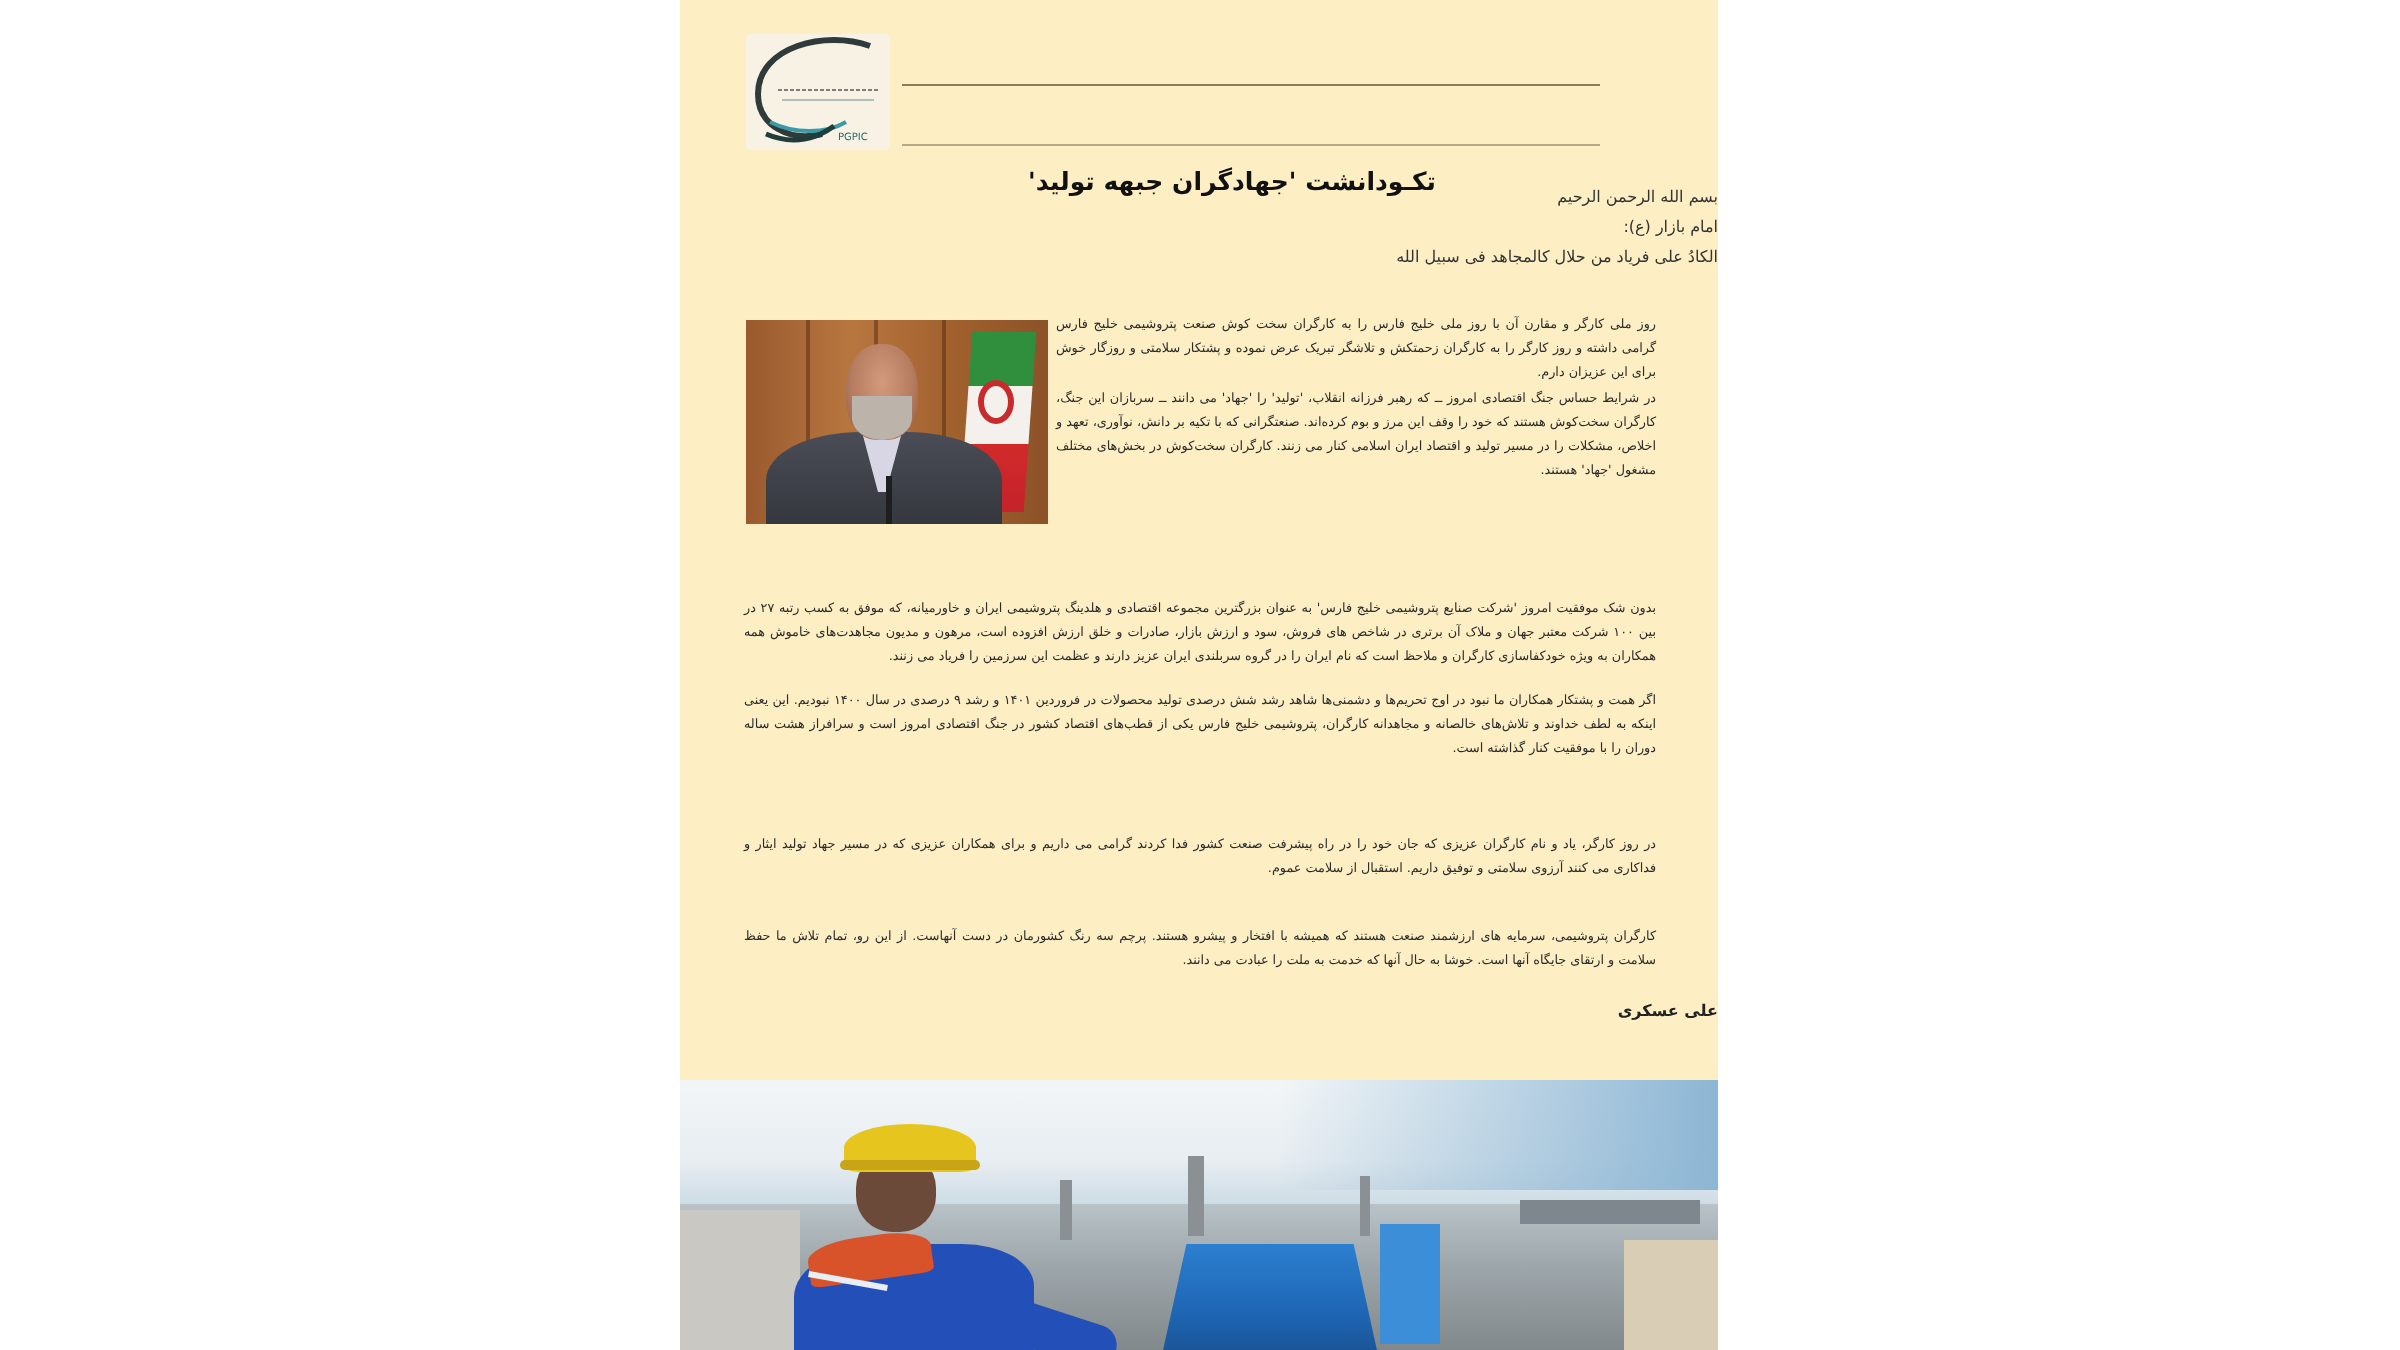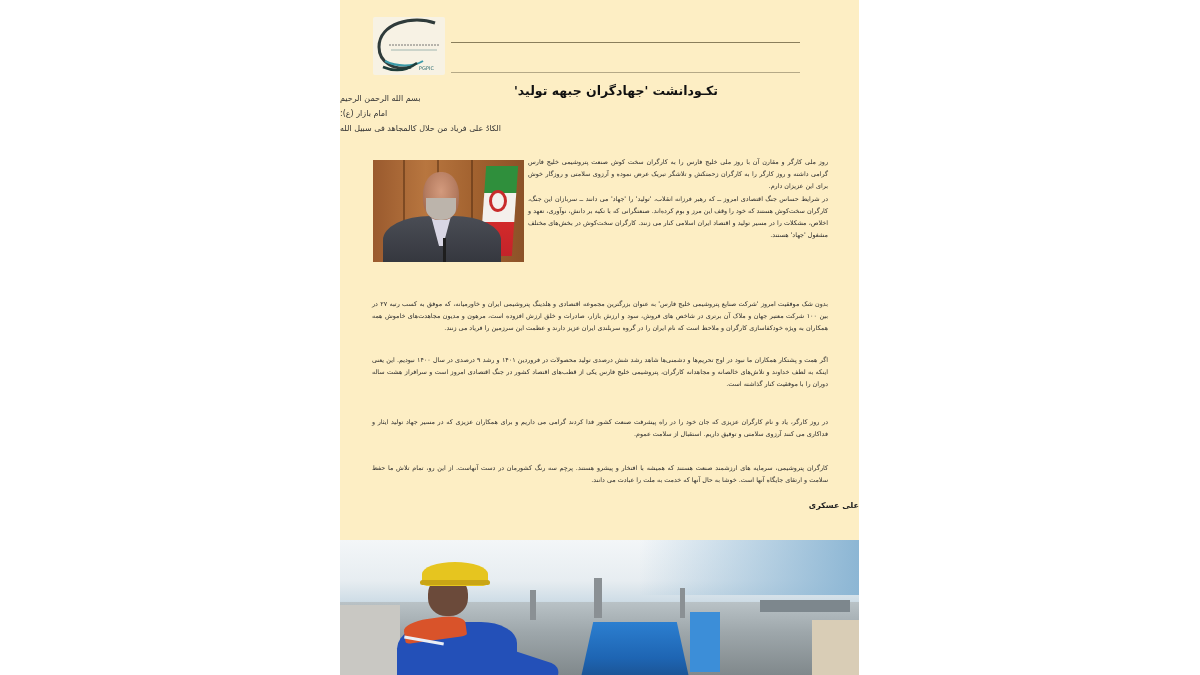--- a/index.html
+++ b/index.html
@@ -28,21 +28,21 @@
       border-bottom: 1px solid #b5a987;
     }
     .title-text {
       position: absolute; right: 82px; top: 4px;
       font-family: "DejaVu Sans", sans-serif;
       font-weight: bold; font-size: 12.5px; color: #111;
       direction: rtl; white-space: nowrap; margin-top: 36px;
     }
     .intro {
       position: absolute; left: 0; width: 519px; top: 91px;
-      text-align: left; direction: rtl;
+      text-align: right; direction: rtl;
       font-size: 8px; line-height: 15px; color: #333;
     }
     .intro div { white-space: nowrap; }
     .photo {
       position: absolute; left: 33px; top: 160px; width: 151px; height: 102px;
       overflow: hidden;
       background: linear-gradient(90deg, #9a5a2e 0%, #b8763f 35%, #a0602e 70%, #8c5228 100%);
     }
     .photo .panel { position: absolute; top: 0; bottom: 0; width: 2px; background: rgba(70,35,12,0.45); }
     .photo .flag {
@@ -185,26 +185,26 @@
     <div class="flag"></div>
     <div class="emblem"></div>
     <div class="body-suit"></div>
     <div class="shirt"></div>
     <div class="head"></div>
     <div class="beard"></div>
     <div class="mic"></div>
   </div>
 
   <div class="body-text p-right" style="height:124px;">
-    <div>روز ملی کارگر و مقارن آن با روز ملی خلیج فارس را به کارگران سخت کوش صنعت پتروشیمی خلیج فارس گرامی داشته و روز کارگر را به کارگران زحمتکش و تلاشگر تبریک عرض نموده و آرزوی سلامتی و روزگار خوش برای این عزیزان دارم.</div>
+    <div>روز ملی کارگر و مقارن آن با روز ملی خلیج فارس را به کارگران سخت کوش صنعت پتروشیمی خلیج فارس گرامی داشته و روز کارگر را به کارگران زحمتکش و تلاشگر تبریک عرض نموده و پشتکار سلامتی و روزگار خوش برای این عزیزان دارم.</div>
     <div>در شرایط حساس جنگ اقتصادی امروز ــ که رهبر فرزانه انقلاب، 'تولید' را 'جهاد' می دانند ــ سربازان این جنگ، کارگران سخت‌کوش هستند که خود را وقف این مرز و بوم کرده‌اند. صنعتگرانی که با تکیه بر دانش، نوآوری، تعهد و اخلاص، مشکلات را در مسیر تولید و اقتصاد ایران اسلامی کنار می زنند. کارگران سخت‌کوش در بخش‌های مختلف مشغول 'جهاد' هستند.</div>
   </div>
 
   <div class="body-text p-full" style="top:282px;">بدون شک موفقیت امروز 'شرکت صنایع پتروشیمی خلیج فارس' به عنوان بزرگترین مجموعه اقتصادی و هلدینگ پتروشیمی ایران و خاورمیانه، که موفق به کسب رتبه ۲۷ در بین ۱۰۰ شرکت معتبر جهان و ملاک آن برتری در شاخص های فروش، سود و ارزش بازار، صادرات و خلق ارزش افزوده است، مرهون و مدیون مجاهدت‌های خاموش همه همکاران به ویژه خودکفاسازی کارگران و ملاحظ است که نام ایران را در گروه سربلندی ایران عزیز دارند و عظمت این سرزمین را فریاد می زنند.</div>
-  <div class="body-text p-full" style="top:338px;">اگر همت و پشتکار همکاران ما نبود در اوج تحریم‌ها و دشمنی‌ها شاهد رشد شش درصدی تولید محصولات در فروردین ۱۴۰۱ و رشد ۹ درصدی در سال ۱۴۰۰ نبودیم. این یعنی اینکه به لطف خداوند و تلاش‌های خالصانه و مجاهدانه کارگران، پتروشیمی خلیج فارس یکی از قطب‌های اقتصاد کشور در جنگ اقتصادی امروز است و سرافراز هشت ساله دوران را با موفقیت کنار گذاشته است.</div>
+  <div class="body-text p-full" style="top:328px;">اگر همت و پشتکار همکاران ما نبود در اوج تحریم‌ها و دشمنی‌ها شاهد رشد شش درصدی تولید محصولات در فروردین ۱۴۰۱ و رشد ۹ درصدی در سال ۱۴۰۰ نبودیم. این یعنی اینکه به لطف خداوند و تلاش‌های خالصانه و مجاهدانه کارگران، پتروشیمی خلیج فارس یکی از قطب‌های اقتصاد کشور در جنگ اقتصادی امروز است و سرافراز هشت ساله دوران را با موفقیت کنار گذاشته است.</div>
   <div class="body-text p-full" style="top:446px;">کارگران پتروشیمی، سرمایه های ارزشمند صنعت هستند که همیشه با افتخار و پیشرو هستند. پرچم سه رنگ کشورمان در دست آنهاست. از این رو، تمام تلاش ما حفظ سلامت و ارتقای جایگاه آنها است. خوشا به حال آنها که خدمت به ملت را عبادت می دانند.</div>
   <div class="body-text p-full" style="top:400px;">در روز کارگر، یاد و نام کارگران عزیزی که جان خود را در راه پیشرفت صنعت کشور فدا کردند گرامی می داریم و برای همکاران عزیزی که در مسیر جهاد تولید ایثار و فداکاری می کنند آرزوی سلامتی و توفیق داریم. استقبال از سلامت عموم.</div>
 
   <div class="signature">
     <div class="sig-name">علی عسکری</div>
   </div>
 
   <div class="banner">
     <div class="sky"></div>
     <div class="city"></div>

